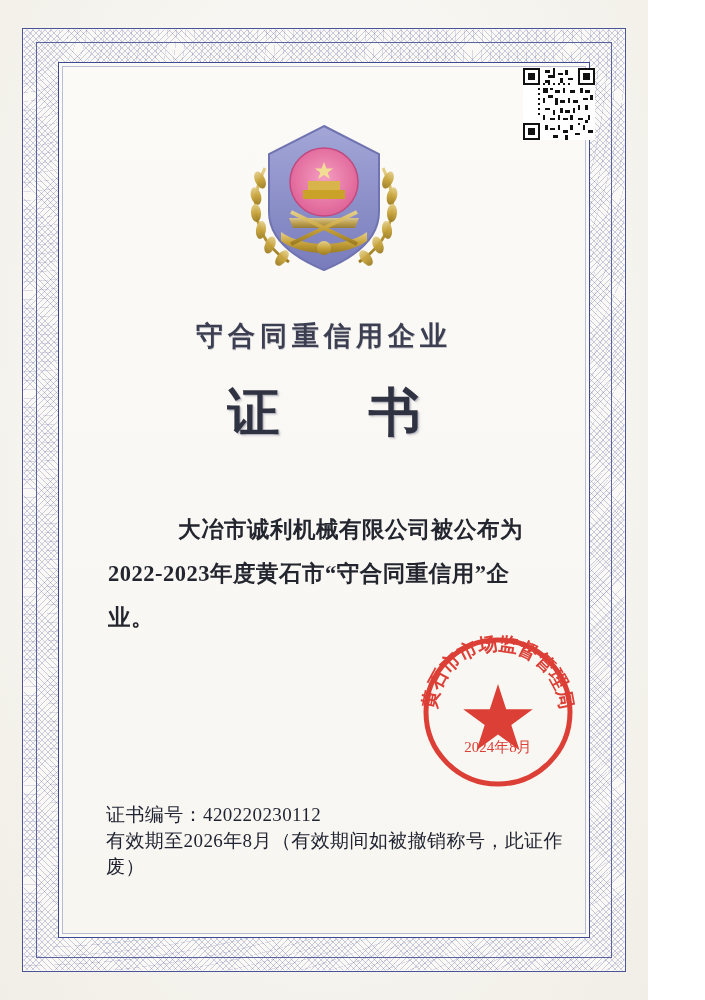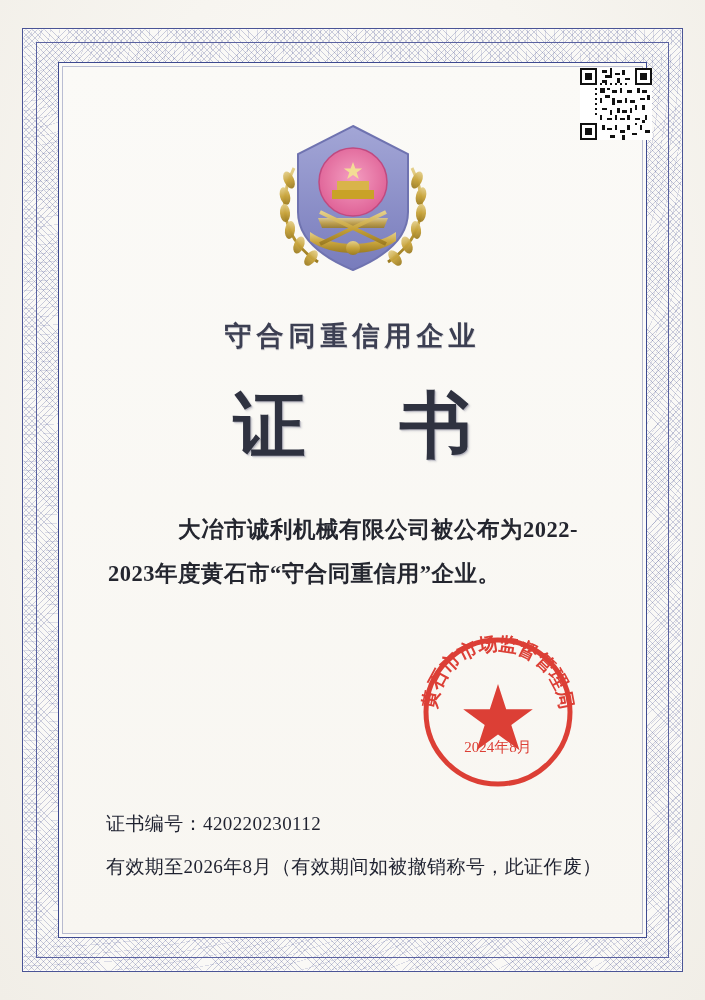--- a/index.html
+++ b/index.html
@@ -10,21 +10,21 @@
   body {
     width: 705px;
     height: 1000px;
     font-family: "Liberation Serif", "DejaVu Serif", serif;
     overflow: hidden;
   }
 
   
   #certificate {
     position: relative;
-    width: 705px;
+    width: 648px;
     height: 1000px;
     background:
       radial-gradient(ellipse at 50% 40%, #fdfcfa 0%, #f7f5f0 55%, #f1eee7 100%);
     box-sizing: border-box;
   }
 
   
   .guilloche {
     position: absolute;
     left: 22px;
@@ -89,21 +89,21 @@
     font-weight: bold;
     color: #3c3f52;
     font-family: "Liberation Serif", "DejaVu Serif", serif;
     text-shadow: 0.6px 0.6px 0 rgba(120,120,140,0.35);
   }
   .title-main {
     position: absolute;
     left: 0; right: 0;
     top: 378px;
     text-align: center;
-    font-size: 72px;
+    font-size: 52px;
     letter-spacing: 38px;
     text-indent: 38px;
     font-weight: bold;
     color: #2f3240;
     font-family: "Liberation Serif", "DejaVu Serif", serif;
     text-shadow: 1px 1px 0 rgba(140,140,160,0.45), 2px 2px 2px rgba(120,120,140,0.25);
   }
 
   
   .body-text {
@@ -136,21 +136,20 @@
     position: absolute;
     left: 106px;
     right: 70px;
     bottom: 120px;
     color: #1f2230;
     font-family: "Liberation Serif", "DejaVu Serif", serif;
   }
   .footer .line {
     font-size: 19px;
     letter-spacing: 0.4px;
-    margin-bottom: 17px;
   }
   .footer .line:last-child { margin-bottom: 0; }
 </style>
 </head>
 <body>
 
 <div id="certificate">
 
   <div class="guilloche"></div>
 

